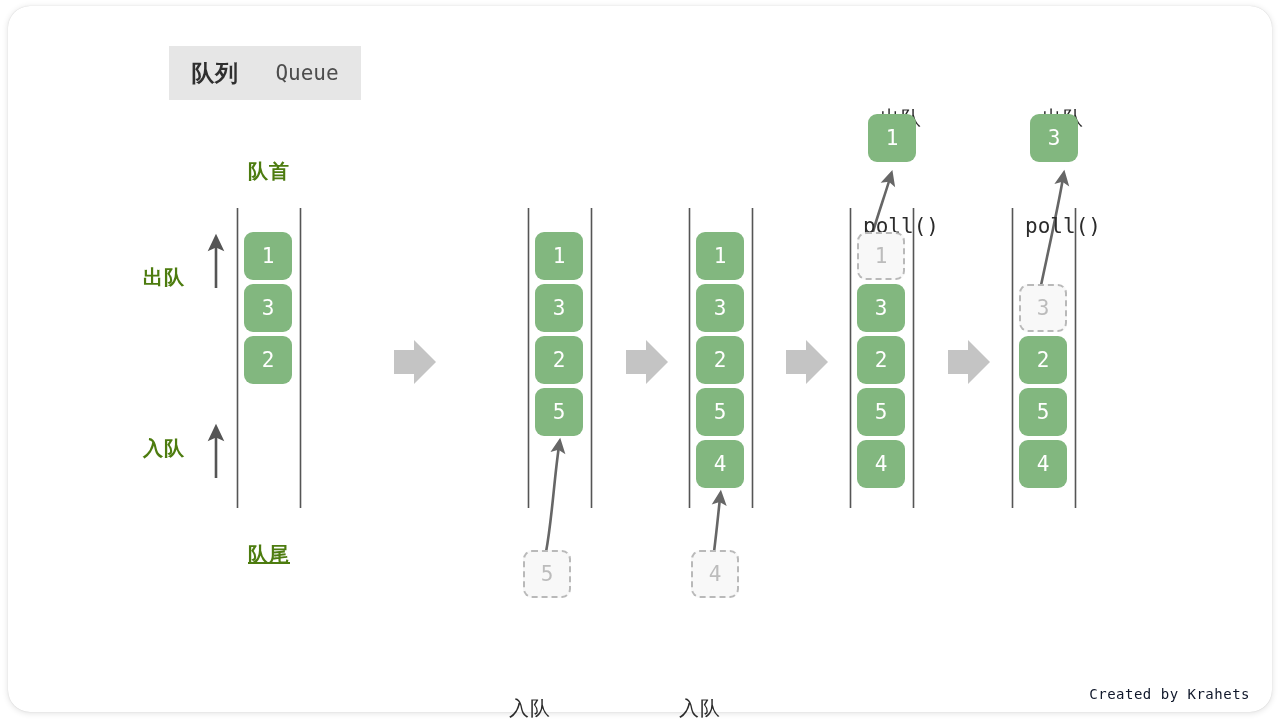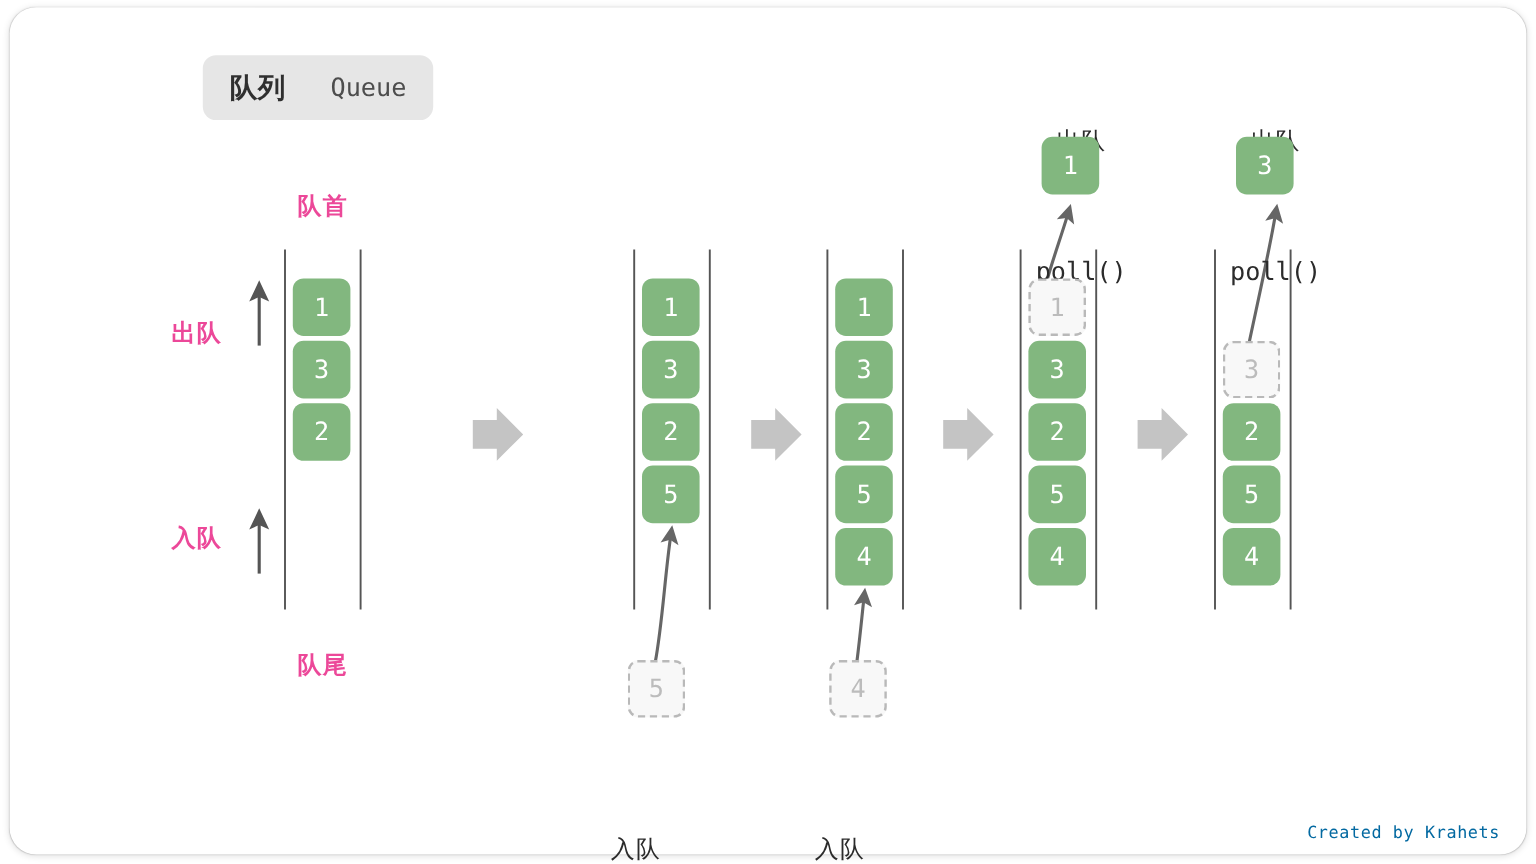--- a/index.html
+++ b/index.html
@@ -41,21 +41,21 @@
   }
 
   
   .title-chip {
     position: absolute;
     left: 169px;
     top: 46px;
     width: 192px;
     height: 54px;
     background: #e6e6e6;
-    border-radius: 11px;
+    border-radius: 0;
     display: flex;
     align-items: center;
     justify-content: center;
     gap: 9px;
     box-sizing: border-box;
   }
   .title-cn {
     font-size: 23px;
     font-weight: bold;
     color: #2f2f2f;
@@ -64,21 +64,21 @@
   .title-en {
     font-family: "DejaVu Sans Mono", "Liberation Mono", monospace;
     font-size: 21px;
     color: #4d4d4d;
     margin-left: 28px;
   }
 
   
   .lbl {
     position: absolute;
-    color: #ec4899;
+    color: #4d7c0f;
     white-space: pre;
   }
   .lbl-cn-bold {
     font-size: 20px;
     font-weight: bold;
     letter-spacing: 1px;
   }
   .op-label {
     position: absolute;
     text-align: left;
@@ -136,21 +136,21 @@
     font-size: 21px;
   }
 
   
   .watermark {
     position: absolute;
     right: 30px;
     bottom: 18px;
     font-family: "DejaVu Sans Mono", "Liberation Mono", monospace;
     font-size: 14px;
-    color: #0369a1;
+    color: #0f172a;
     letter-spacing: 0.5px;
   }
 </style>
 </head>
 <body>
 
 <div id="root">
   <div class="card"></div>
   <div class="stage">
 
@@ -223,21 +223,21 @@
         <path d="M1040,290 C1048,252 1058,208 1063,178" stroke="#666666" stroke-width="2.6" fill="none" marker-end="url(#ah)"></path>
       </g>
     </svg>
 
     <div class="title-chip">
       <span class="title-cn">队列</span>
       <span class="title-en">Queue</span>
     </div>
 
     <div class="lbl lbl-cn-bold" style="left:238px; top:158px; width:62px; text-align:center;">队首</div>
-    <div class="lbl lbl-cn-bold" style="left:238px; top:541px; width:62px; text-align:center;">队尾</div>
+    <div class="lbl lbl-cn-bold" style="left:238px; top:541px; width:62px; text-align:center;text-decoration:underline;">队尾</div>
     <div class="lbl lbl-cn-bold" style="left:143px; top:264px;">出队</div>
     <div class="lbl lbl-cn-bold" style="left:143px; top:435px;">入队</div>
 
     <div>
       <div class="cell filled" style="left:244px; top:232px;">1</div>
       <div class="cell filled" style="left:244px; top:284px;">3</div>
       <div class="cell filled" style="left:244px; top:336px;">2</div>
     </div>
 
     <div>

